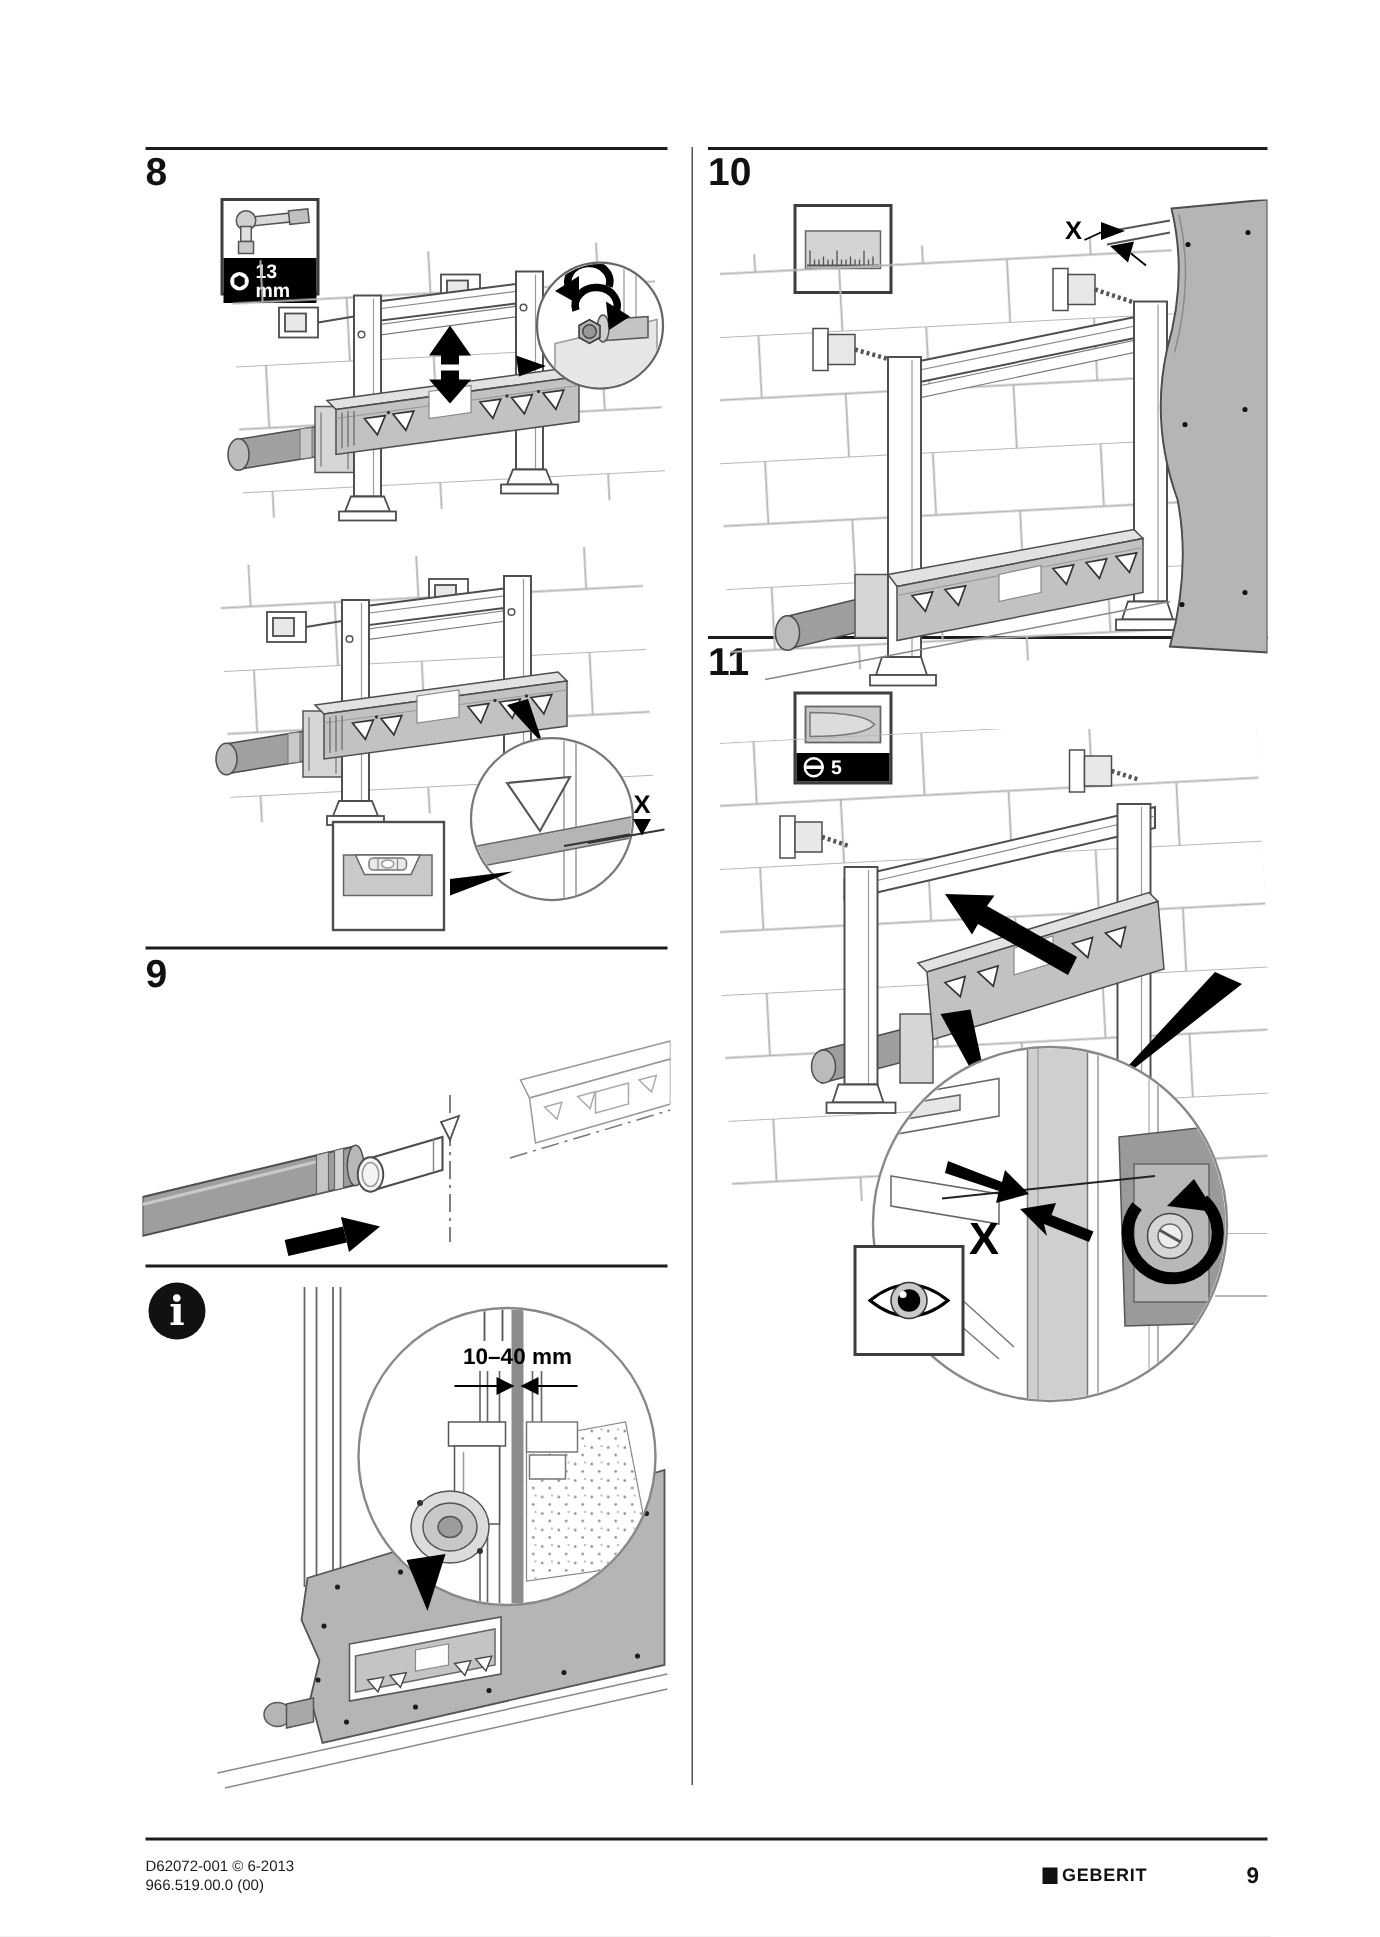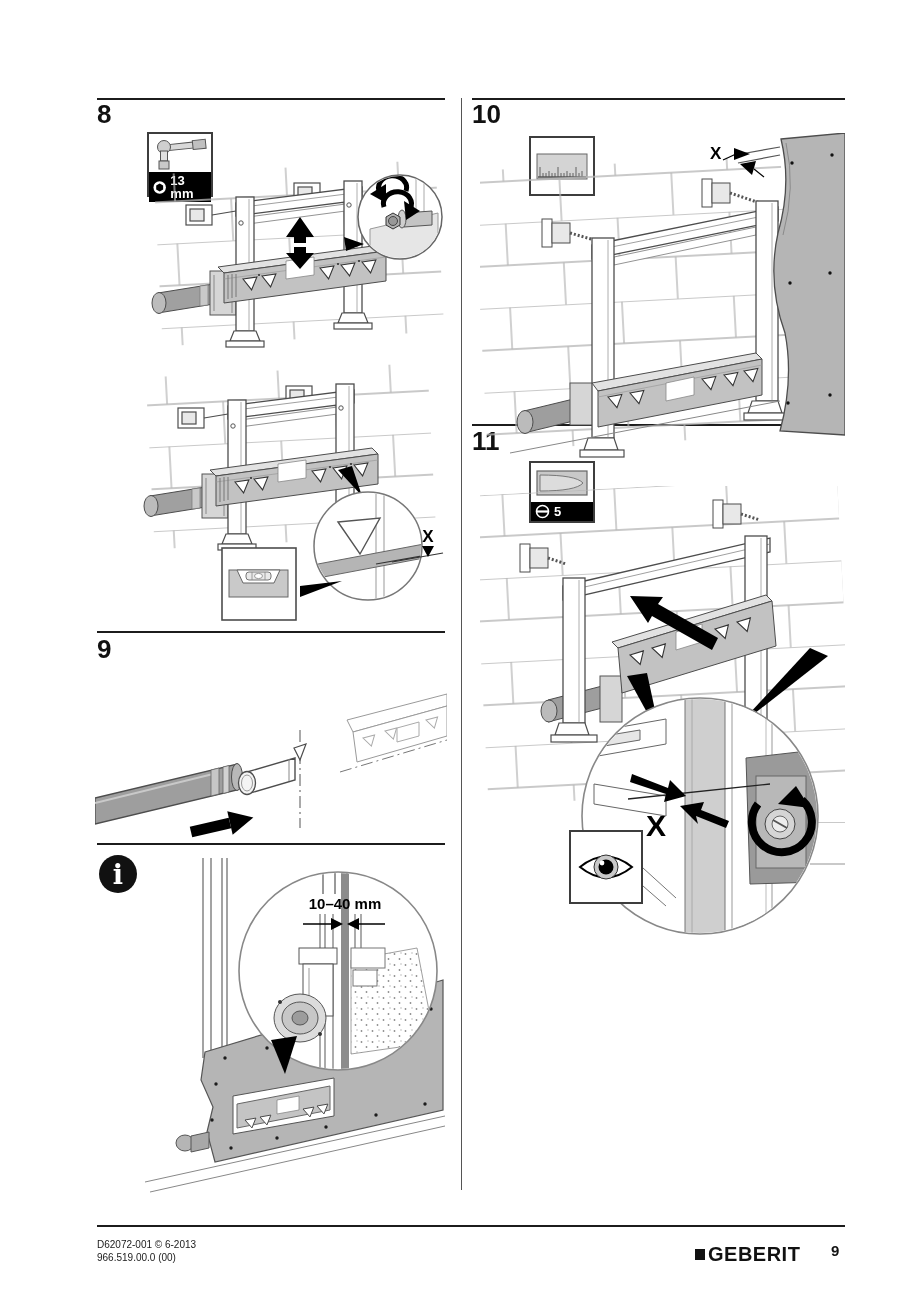--- a/index.html
+++ b/index.html
@@ -12,21 +12,21 @@
   .toolbox{position:absolute;background:#fff;border:2px solid #3d3d3d;box-sizing:border-box;
            display:flex;flex-direction:column;}
   .toolbox .art{flex:1;display:flex;align-items:center;justify-content:center;}
   .toolbar{background:#000;color:#fff;display:flex;align-items:center;gap:4px;
            padding:2px 4px;font-weight:bold;font-size:13px;line-height:1;}
   .infoicon{position:absolute;width:38px;height:38px;border-radius:50%;background:#111;
             color:#fff;display:flex;align-items:center;justify-content:center;
             font-family:"DejaVu Serif",serif;font-weight:bold;font-size:27px;font-style:normal;}
   .footer-left{position:absolute;left:97px;top:1239px;font-size:10px;color:#1a1a1a;line-height:1.25;}
   .brand{position:absolute;left:695px;top:1243px;display:flex;align-items:center;gap:3px;
-         font-weight:bold;font-size:20px;letter-spacing:.5px;color:#111;}
+         font-weight:bold;font-size:12px;letter-spacing:.5px;color:#111;}
   .brand .sq{width:10px;height:11px;background:#111;display:inline-block;}
   .pagenum{position:absolute;left:831px;top:1242px;font-size:15px;font-weight:bold;color:#111;}
   svg text{font-family:"Liberation Sans",sans-serif;}
 </style>
 </head>
 <body>
 
 <div class="page">
 
   <svg width="0" height="0" style="position:absolute" aria-hidden="true">

